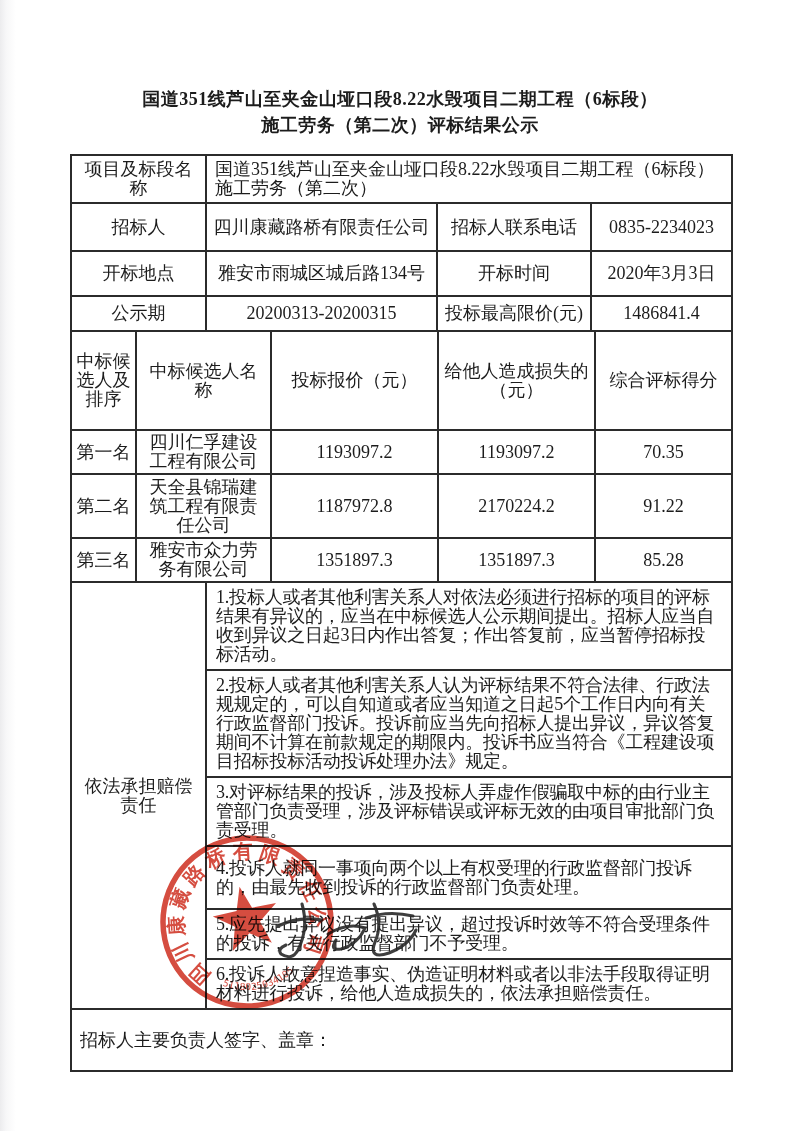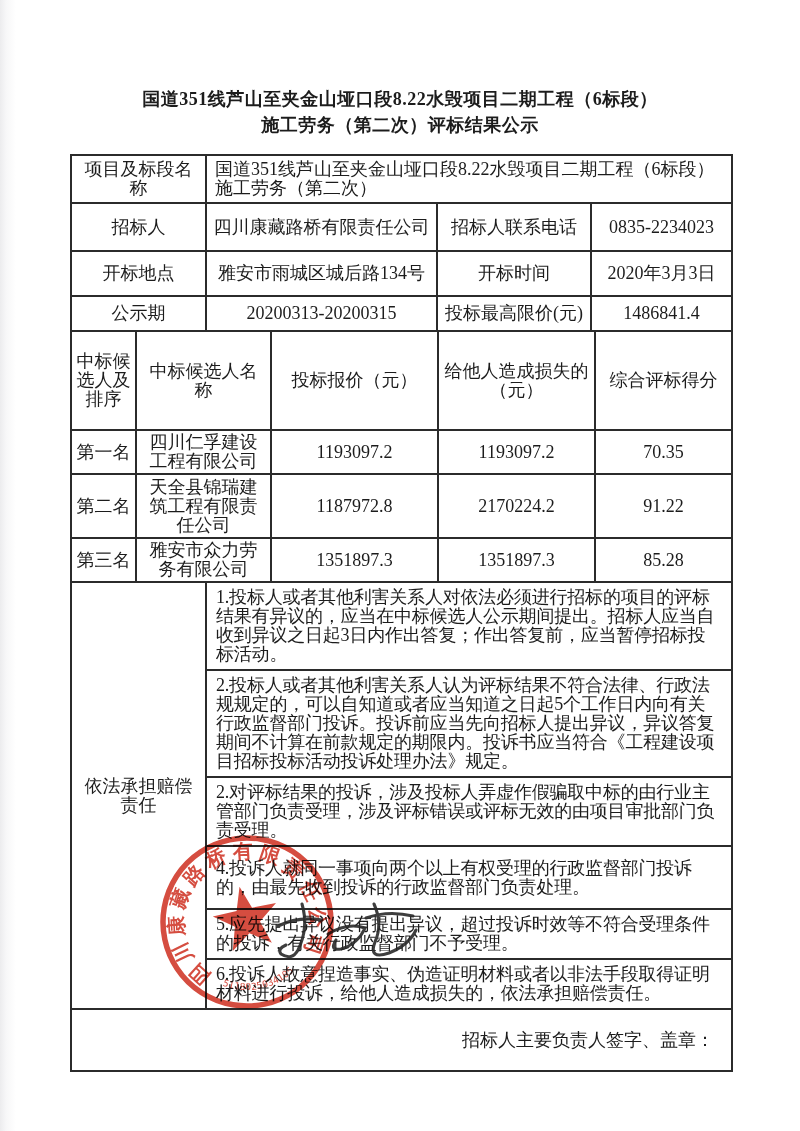--- a/index.html
+++ b/index.html
@@ -31,21 +31,21 @@
     border:2px solid #2b2b2b;
     font-size:18px;
     text-align:center;
     vertical-align:middle;
     padding:2px 4px;
     line-height:19px;
     word-break:break-all;
   }
   td.left{text-align:left;padding:4px 8px;}
   td.note{text-align:left;padding:5px 9px;line-height:19px;letter-spacing:-0.2px;}
-  td.sig{text-align:right;padding:4px 17px;vertical-align:middle;border-radius:13px;}
+  td.sig{text-align:left;padding:4px 8px;vertical-align:middle;border-radius:13px;}
   .seal{
     position:absolute;
     left:157px;top:832px;
     width:180px;height:180px;
     transform:rotate(-12deg);
     mix-blend-mode:multiply;
     opacity:0.88;
     z-index:3;
   }
   .handwriting{
@@ -143,21 +143,21 @@
     </colgroup>
   <tbody>
       <tr style="height:52px">
     <td rowspan="6">依法承担赔偿责任</td>
     <td class="note">1.投标人或者其他利害关系人对依法必须进行招标的项目的评标结果有异议的，应当在中标候选人公示期间提出。招标人应当自收到异议之日起3日内作出答复；作出答复前，应当暂停招标投标活动。</td>
   </tr>
   <tr style="height:77px">
     <td class="note">2.投标人或者其他利害关系人认为评标结果不符合法律、行政法规规定的，可以自知道或者应当知道之日起5个工作日内向有关行政监督部门投诉。投诉前应当先向招标人提出异议，异议答复期间不计算在前款规定的期限内。投诉书应当符合《工程建设项目招标投标活动投诉处理办法》规定。</td>
   </tr>
   <tr style="height:50px">
-    <td class="note">2.对评标结果的投诉，涉及投标人弄虚作假骗取中标的由行业主管部门负责受理，涉及评标错误或评标无效的由项目审批部门负责受理。</td>
+    <td class="note">3.对评标结果的投诉，涉及投标人弄虚作假骗取中标的由行业主管部门负责受理，涉及评标错误或评标无效的由项目审批部门负责受理。</td>
   </tr>
   <tr style="height:63px">
     <td class="note">4.投诉人就同一事项向两个以上有权受理的行政监督部门投诉的，由最先收到投诉的行政监督部门负责处理。</td>
   </tr>
   <tr style="height:43px">
     <td class="note">5.应先提出异议没有提出异议，超过投诉时效等不符合受理条件的投诉，有关行政监督部门不予受理。</td>
   </tr>
   <tr style="height:46px">
     <td class="note">6.投诉人故意捏造事实、伪造证明材料或者以非法手段取得证明材料进行投诉，给他人造成损失的，依法承担赔偿责任。</td>
   </tr>

